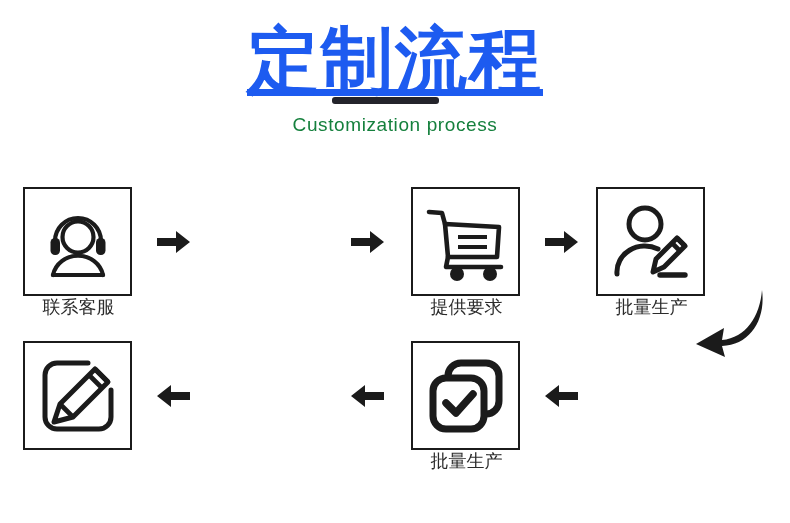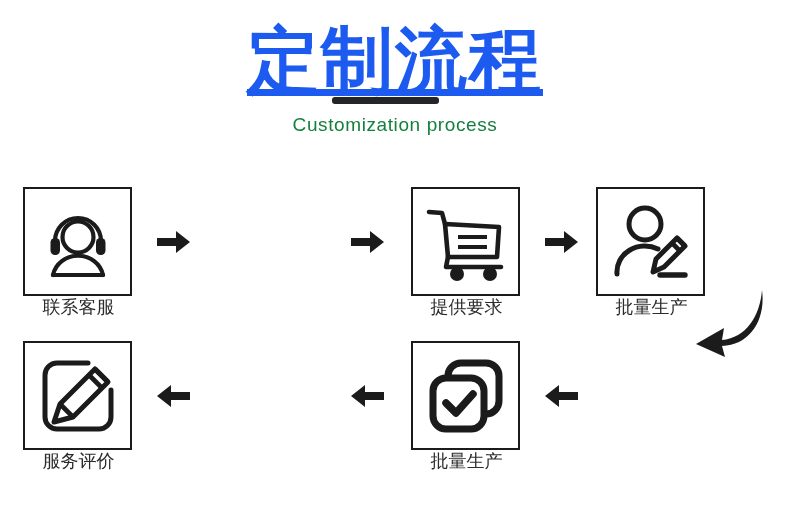--- a/index.html
+++ b/index.html
@@ -208,21 +208,20 @@
 
           <path d="M50 7 L19 7 A12 12 0 0 0 7 19 L7 61 A12 12 0 0 0 19 73 L61 73 A12 12 0 0 0 73 61 L73 34" stroke-linecap="round" stroke-linejoin="round"></path>
 
           <path d="M16 66 L22 48 L57 13 L70 26 L35 61 Z" stroke-linejoin="round"></path>
           <line x1="57" y1="13" x2="70" y2="26" stroke-width="5"></line>
           <line x1="51" y1="19" x2="64" y2="32" stroke-width="4.6"></line>
           <line x1="22" y1="48" x2="35" y2="61" stroke-width="4.6"></line>
         </svg>
       </span>
     </div>
-    <div class="step-label">服务评价</div>
   </div>
 
 
   <div class="step r2 c3">
     <div class="step-box">
       <span>
         <svg width="80" height="80" viewBox="0 0 80 80" fill="none" stroke="#1b1b1b" stroke-width="7">
 
           <rect x="22" y="7" width="51" height="51" rx="13"></rect>
 

